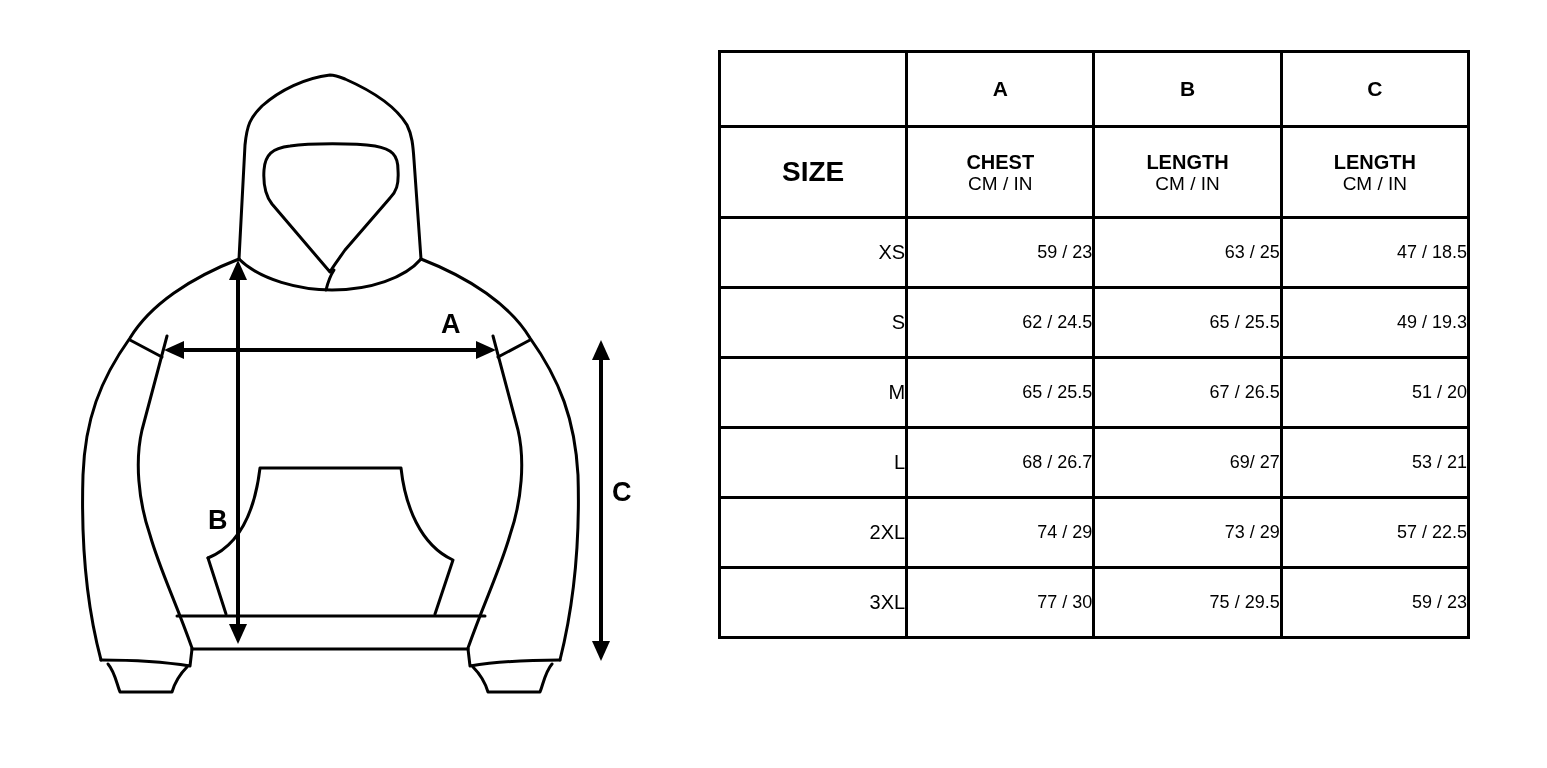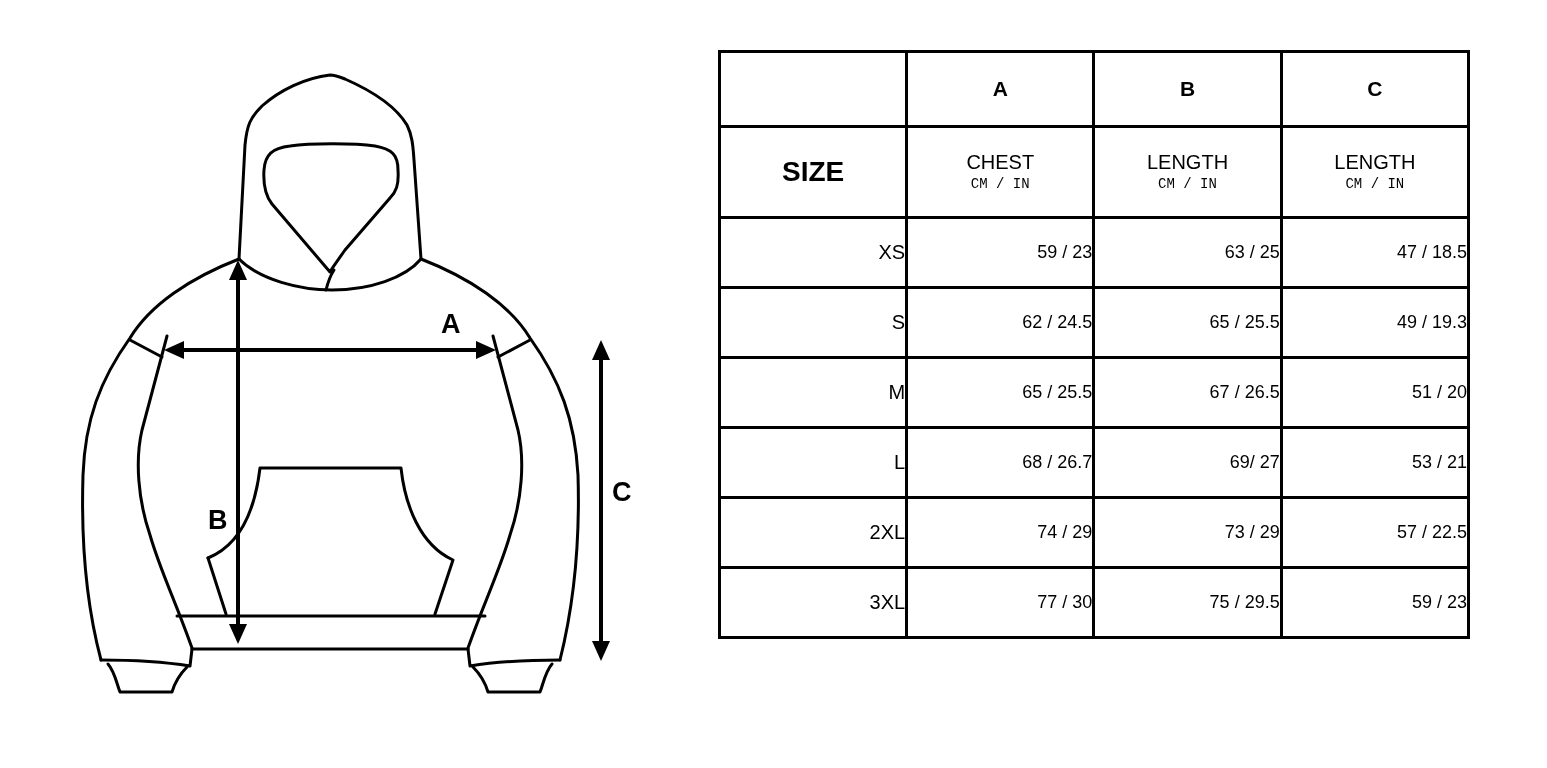--- a/index.html
+++ b/index.html
@@ -4,22 +4,22 @@
 <style>
   html, body { margin:0; padding:0; background:#ffffff; }
   body { width:1547px; height:768px; position:relative; overflow:hidden; font-family:"Liberation Sans", sans-serif; color:#000; }
   .diagram { position:absolute; left:0; top:0; width:700px; height:768px; }
   .diagram svg { position:absolute; left:0; top:0; }
   .dim-label { position:absolute; font-family:"Liberation Sans", sans-serif; font-weight:bold; font-size:27px; line-height:1; }
   table.size-chart { position:absolute; left:718px; top:50px; border-collapse:collapse; width:752px; }
   table.size-chart td { border:3px solid #000; text-align:center; vertical-align:middle; padding:0; }
   tr.letters td { height:72px; font-weight:bold; font-size:21px; }
   tr.labels td { height:88px; }
-  tr.labels .main { display:block; font-weight:normal; font-size:20px; line-height:24px; }
-  tr.labels .unit { display:block; font-size:14px; line-height:20px;font-family:Liberation Mono, monospace; }
+  tr.labels .main { display:block; font-weight:bold; font-size:20px; line-height:24px; }
+  tr.labels .unit { display:block; font-size:19px; line-height:20px; }
   tr.labels td.size-head { font-weight:bold; font-size:28px; }
   tr.row td { height:67px; font-size:18px;text-align:right; }
   tr.row td.size-cell { font-size:20px; }
   td.c0 { width:185px; } td.c1 { width:185px; } td.c2 { width:185px; } td.c3 { width:185px; }
 </style>
 </head>
 <body>
 
 <div class="diagram">
   <svg width="700" height="768" viewBox="0 0 700 768" fill="none" stroke="#000" stroke-width="3" stroke-linejoin="round" stroke-linecap="round">

